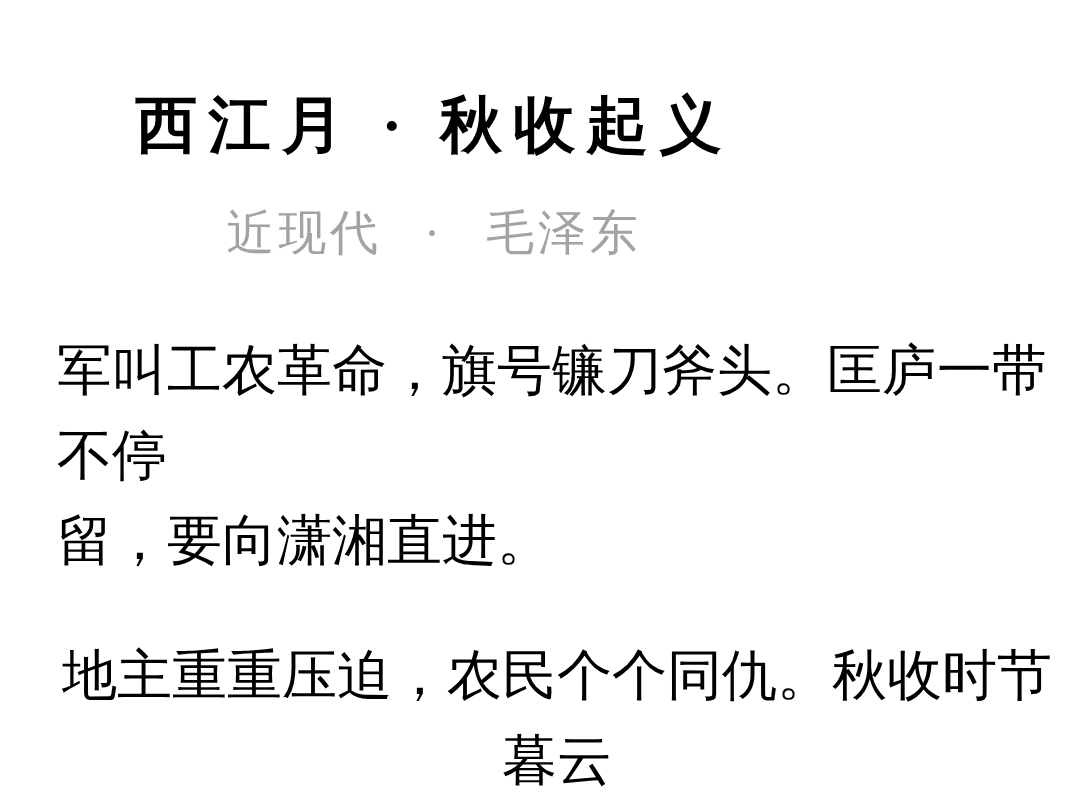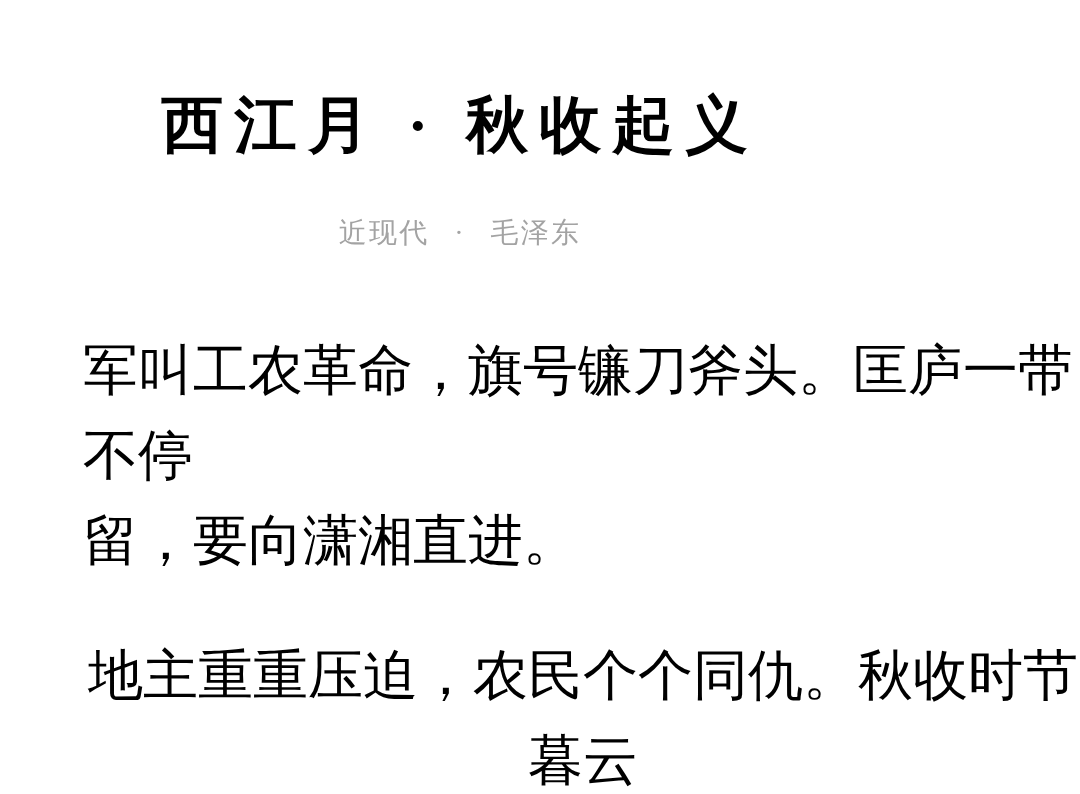--- a/index.html
+++ b/index.html
@@ -10,37 +10,36 @@
     width: 1080px;
     height: 794px;
     background: #ffffff;
     font-family: "Liberation Serif", serif;
     overflow: hidden;
   }
   .page {
     width: 868px;
     height: 794px;
     background: #ffffff;
-    margin-left: 26px;
   }
   .poem-title {
     margin: 0;
     padding-top: 90px;
     text-align: center;
     font-size: 62px;
     line-height: 70px;
     font-weight: bold;
     color: #000000;
     letter-spacing: 0.18em;
   }
   .poem-subtitle {
     margin: 0;
     margin-top: 50px;
     text-align: center;
-    font-size: 28px;
+    font-size: 48px;
     line-height: 46px;
     font-weight: normal;
     color: #a3a3a3;
     letter-spacing: 0.08em;
     word-spacing: 0.55em;
   }
   .poem-body {
     margin: 72px 23px 0 57px;
     width: 1000px;
   }

